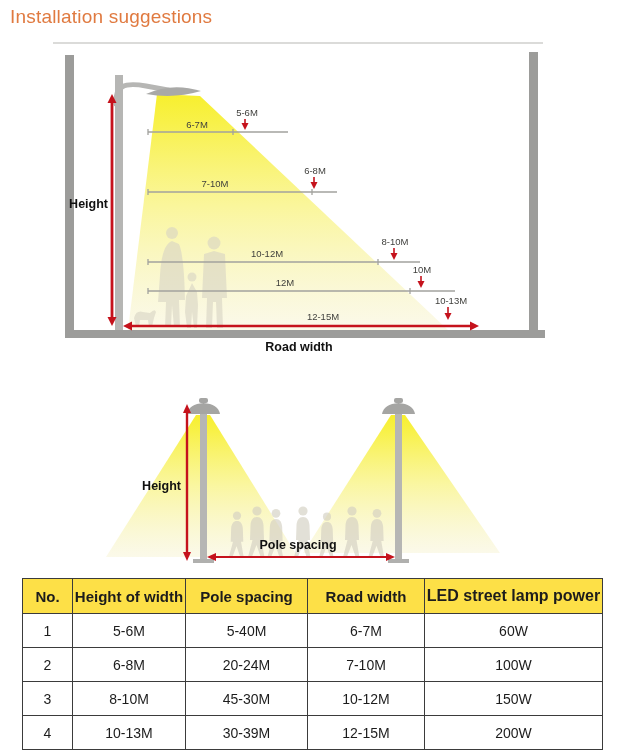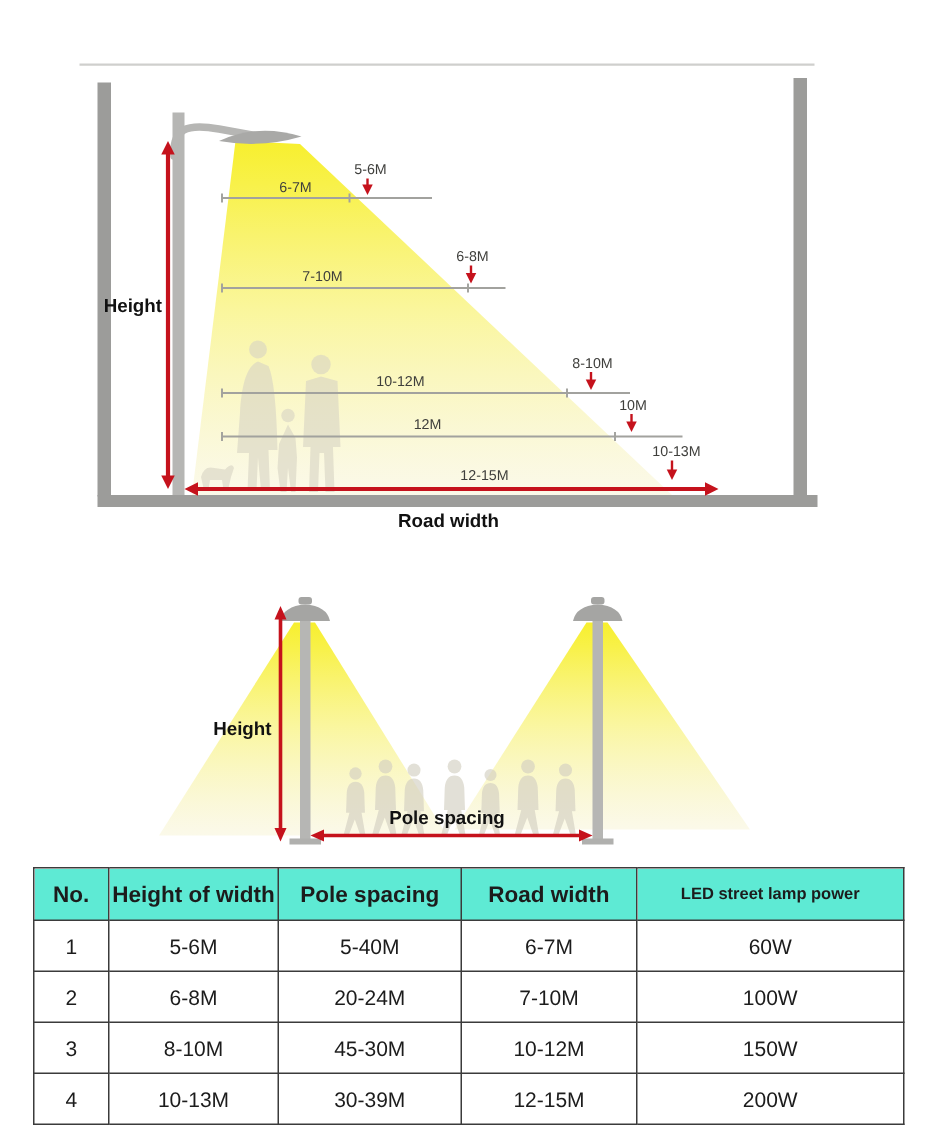--- a/index.html
+++ b/index.html
@@ -9,29 +9,30 @@
         font-size:19px;font-weight:400;color:#e07a40;letter-spacing:.2px;}
   .diagram-svg{position:absolute;top:0;left:0;width:627px;height:578px;z-index:1;}
   svg text{font-family:"Liberation Sans", sans-serif;}
   .m{font-size:9.5px;fill:#3f3f3c;}
   .b{font-size:12.5px;font-weight:bold;fill:#111;}
   .spec-table{position:absolute;left:22px;top:578px;z-index:2;
         border-collapse:collapse;width:580px;table-layout:fixed;
         font-family:"Liberation Sans", sans-serif;color:#1c1c1c;}
   .spec-table th,.spec-table td{border:1.6px solid #3b3b3b;text-align:center;vertical-align:middle;
         padding:0;overflow:hidden;}
-  .spec-table th{background:#5eead4;font-size:15px;font-weight:bold;height:34px;}
-  .spec-table th.last{font-size:11px;margin-left:40px;}
+  .spec-table th{background:#fde047;font-size:15px;font-weight:bold;height:34px;}
+  .spec-table th.last{font-size:16px;margin-left:40px;}
   .spec-table td{background:#ffffff;font-size:14px;height:33px;}
 </style>
 </head>
 <body>
 
 <div class="page">
 
+  <h1 class="page-title">Installation suggestions</h1>
 
   <svg class="diagram-svg" viewBox="0 0 627 578">
     <defs>
       <linearGradient id="coneGrad" x1="0" y1="0" x2="0" y2="1">
         <stop offset="0" stop-color="#f7ef2e"></stop>
         <stop offset="0.12" stop-color="#f8f149"></stop>
         <stop offset="0.5" stop-color="#f9f489" stop-opacity="0.8"></stop>
         <stop offset="1" stop-color="#f6f2cf" stop-opacity="0.45"></stop>
       </linearGradient>
       <g id="walker">

